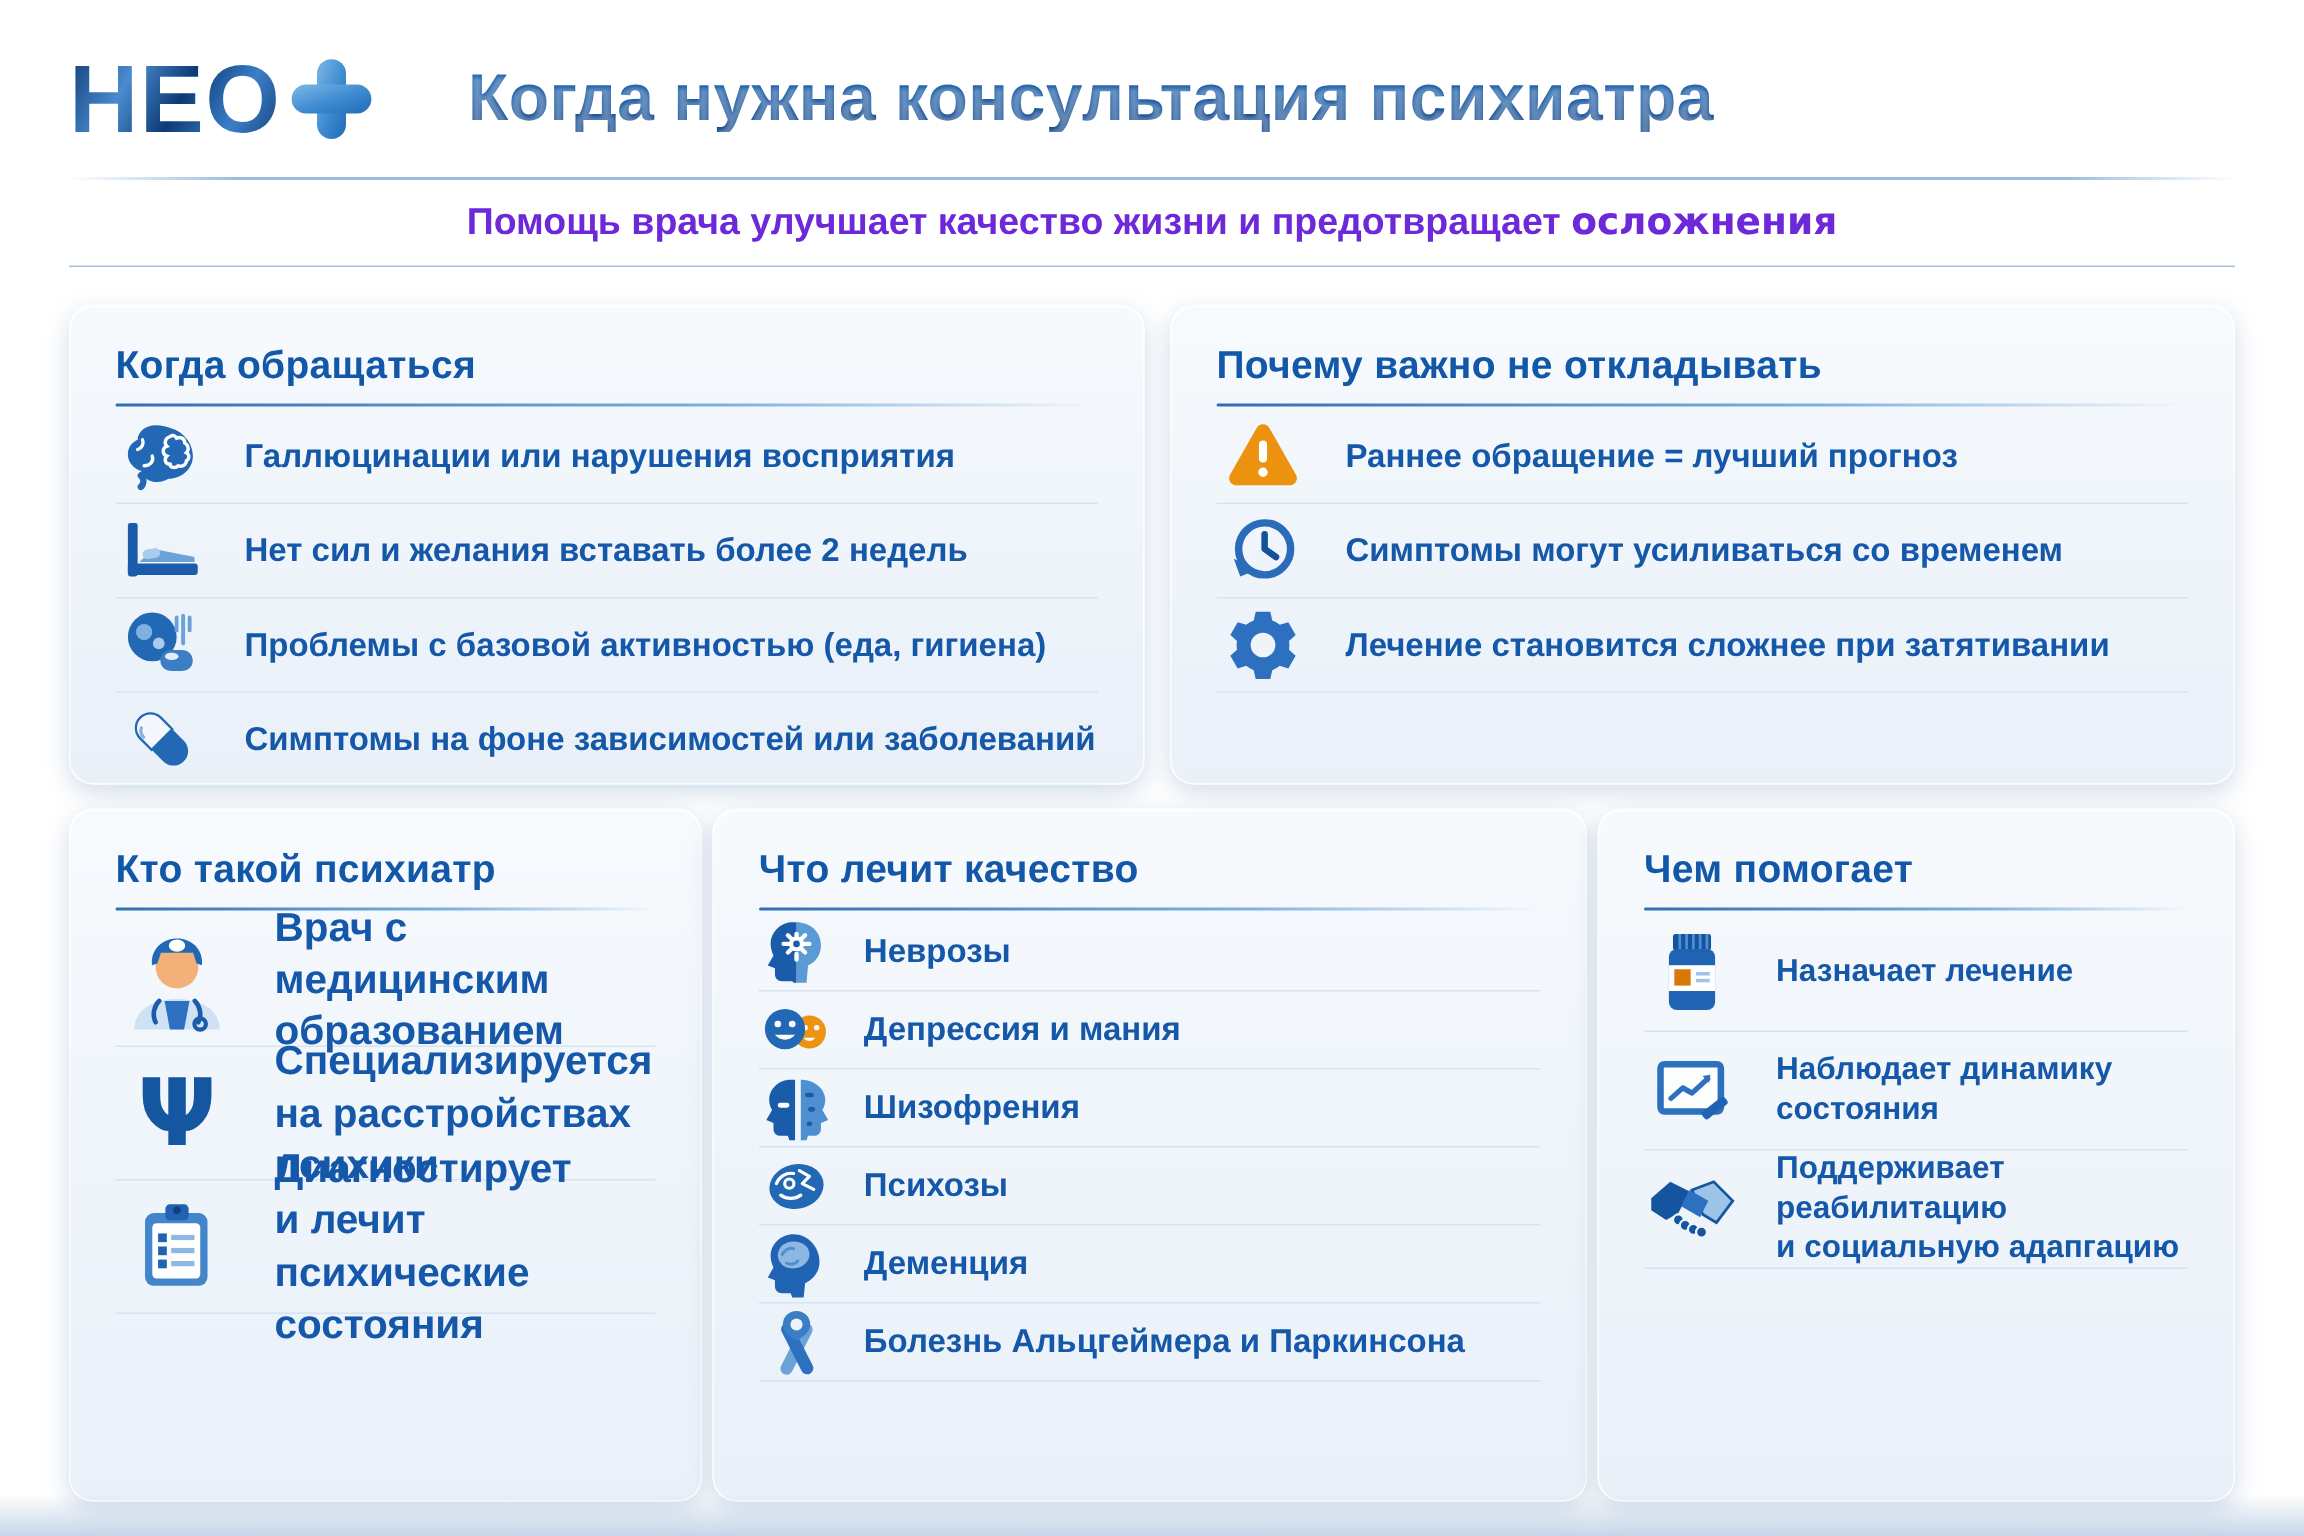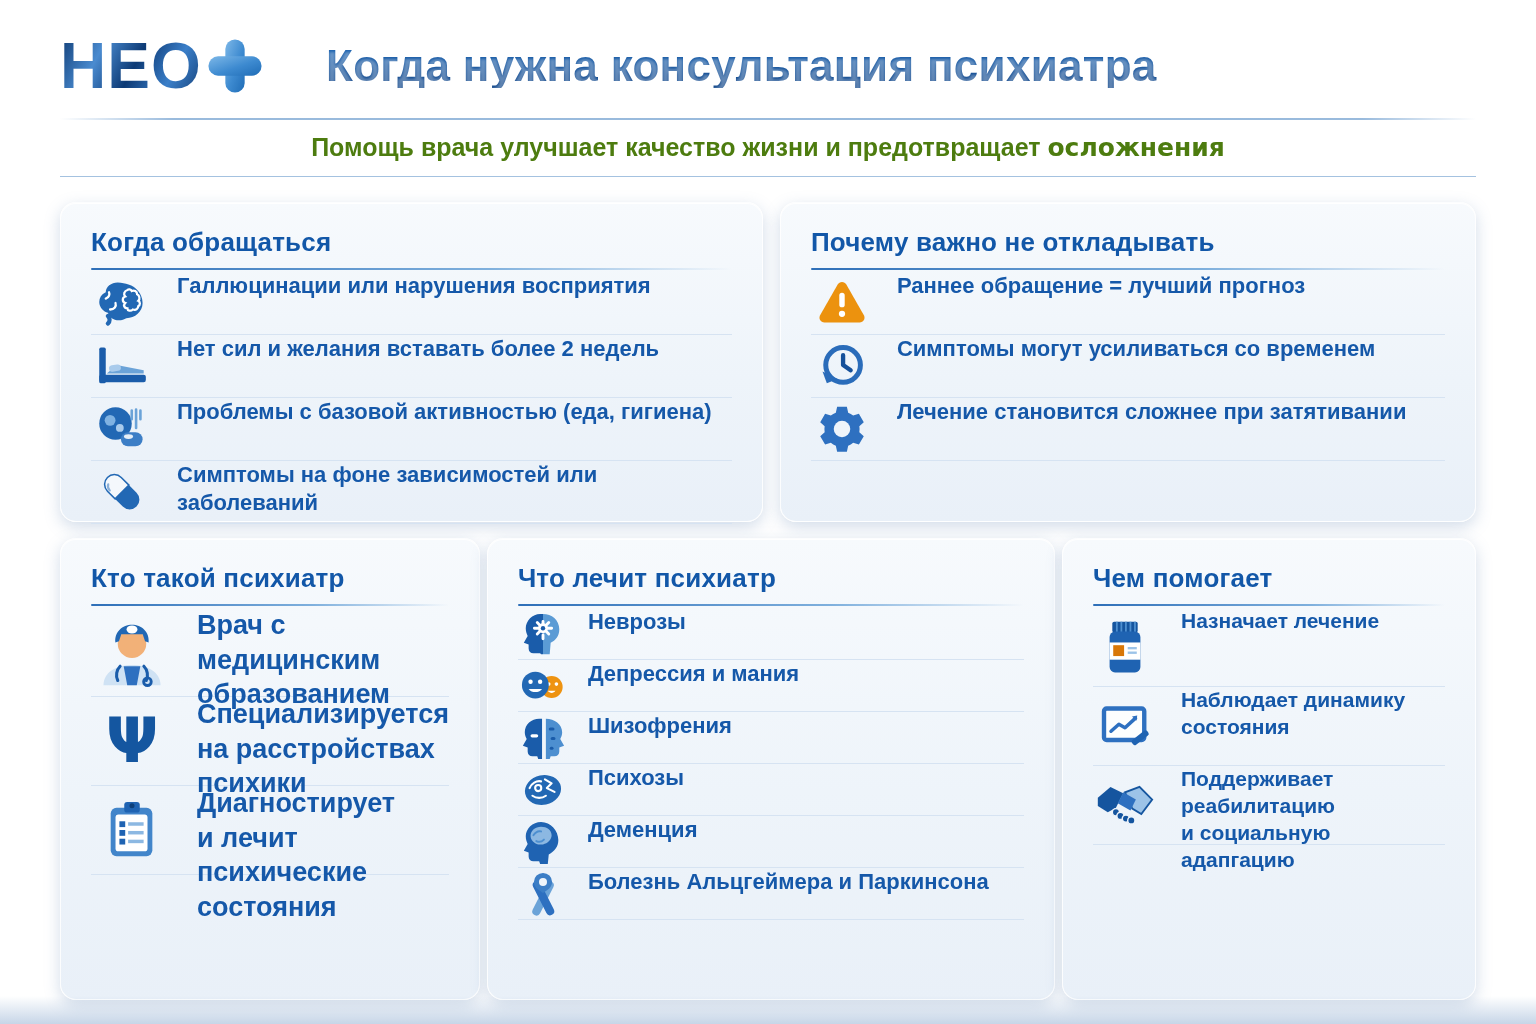--- a/index.html
+++ b/index.html
@@ -9,42 +9,42 @@
     font-family:"Liberation Sans", sans-serif;
     background:
       radial-gradient(1200px 600px at 15% 0%, rgba(236,245,253,.9), rgba(236,245,253,0) 60%),
       linear-gradient(150deg,#dcearf 0%, #d6e5f6 0%, #cfe0f2 40%, #c2d6ec 100%);
   }
   body::after{
     content:""; position:absolute; left:0; right:0; bottom:0; height:28px;
     background:linear-gradient(180deg, rgba(140,172,210,0), rgba(130,163,203,.45));
     pointer-events:none;
   }
-  .page { width:100%; height:100%; padding:24px 60px 0; }
+  .page { width:100%; height:100%; padding:24px 46px 0; }
 
   
   .header-top { display:flex; align-items:center; height:84px; }
   .logo { display:flex; align-items:center; flex:none; width:252px; gap:4px; }
   .logo-text{
     font-size:64px; font-weight:800; letter-spacing:1px; line-height:1;
     color:#11529f;
     background:linear-gradient(118deg,#0e3a72 0%, #4a8bd0 28%, #0d3a75 52%, #3b7fc9 76%, #123c72 100%);
     -webkit-background-clip:text; background-clip:text; -webkit-text-fill-color:transparent;
   }
   .title{
     margin:0 0 0 14px; font-size:44px; font-weight:800; letter-spacing:.3px; line-height:1;
     color:#0f4b94;
     background:linear-gradient(180deg,#2069b7 0%, #0d4489 90%);
     -webkit-background-clip:text; background-clip:text; -webkit-text-fill-color:transparent;
     text-shadow:0 2px 3px rgba(255,255,255,.35);
   }
   .header-divider{ height:1.5px; margin-top:10px;
     background:linear-gradient(90deg, rgba(155,187,221,0), rgba(148,183,219,.95) 8%, rgba(148,183,219,.95) 92%, rgba(155,187,221,0)); }
   .subtitle{ margin:0; text-align:center; padding:13px 0 14px;
-    font-size:25px; font-weight:700; color:#4d7c0f;
+    font-size:25px; font-weight:700; color:#6d28d9;
     border-bottom:1.5px solid rgba(148,183,219,.85); }
   .subtitle-em{ font-family:"DejaVu Sans", sans-serif; }
 
   
   main{ margin-top:25px; display:flex; flex-direction:column; gap:16px; }
   .row-top{ display:grid; grid-template-columns:718fr 711fr; gap:17px; }
   .row-bottom{ display:grid; grid-template-columns:416fr 575fr 419fr; gap:7px; }
 
   .card{
     background:linear-gradient(180deg,#f7fafd 0%, #eef4fa 55%, #e9f0f8 100%);
@@ -52,21 +52,21 @@
     box-shadow:0 5px 16px rgba(92,130,175,.28), inset 0 1px 0 rgba(255,255,255,.9);
     padding:24px 30px 6px;
   }
   .row-top .card{ height:320px; }
   .row-bottom .card{ height:462px; }
 
   .card-title{ margin:0; font-size:26px; font-weight:800; color:#1257a8; letter-spacing:.2px; }
   .title-underline{ height:2.5px; margin:10px 0 2px; border-radius:2px;
     background:linear-gradient(90deg,#2e6fb8 0%, #7fb0dd 62%, rgba(127,176,221,0) 100%); }
 
-  .item{ display:flex; gap:24px; border-bottom:1px solid #d6e3f2; }
+  .item{ display:flex; align-items:center; gap:24px; border-bottom:1px solid #d6e3f2; }
   .item-text{ font-size:22px; font-weight:700; color:#1558a9; line-height:1.28; white-space:pre-line; }
   .icon{ flex:none; display:flex; align-items:center; justify-content:center; }
   .icon svg{ display:block; }
 
   .card-when .item, .card-why .item{ height:63px; }
   .card-when .icon, .card-why .icon{ width:62px; }
 
   .card-who .item{ height:89px; }
   .card-who .icon{ width:82px; }
   .card-who .item-text{ font-size:27px; }
@@ -256,21 +256,21 @@
                   <rect x="28" y="42" width="16" height="3.6"></rect>
               </g>
             </svg>
           </span>
           <span class="item-text">Диагностирует
 и лечит психические состояния</span>
         </div>
       </section>
 
       <section class="card card-treats">
-        <h2 class="card-title">Что лечит психиатр</h2>
+        <h2 class="card-title">Что лечит качество</h2>
         <div class="title-underline"></div>
 
         <div class="item">
           <span class="icon">
             <svg width="46" height="46" viewBox="0 0 48 48">
               <path d="M24 3c9 0 17 6 17 16 0 7-4 12-9 14l-1 12h-7z" fill="#5b9bd5"></path>
               <path d="M21 3C13 3 6 10 6 18c0 3 1 6 2 8l-4 7 5 2v4c0 3 2 5 5 5h7l1 1h2V3z" fill="#1a5caa"></path>
               <g stroke="#fff" stroke-width="3" stroke-linecap="round">
                 <path d="M24 11v4M24 25v4M15 18h4M29 18h4M18 12l2.5 2.5M30 24l-2.5-2.5M30 12l-2.5 2.5M18 24l2.5-2.5"></path>
               </g>

